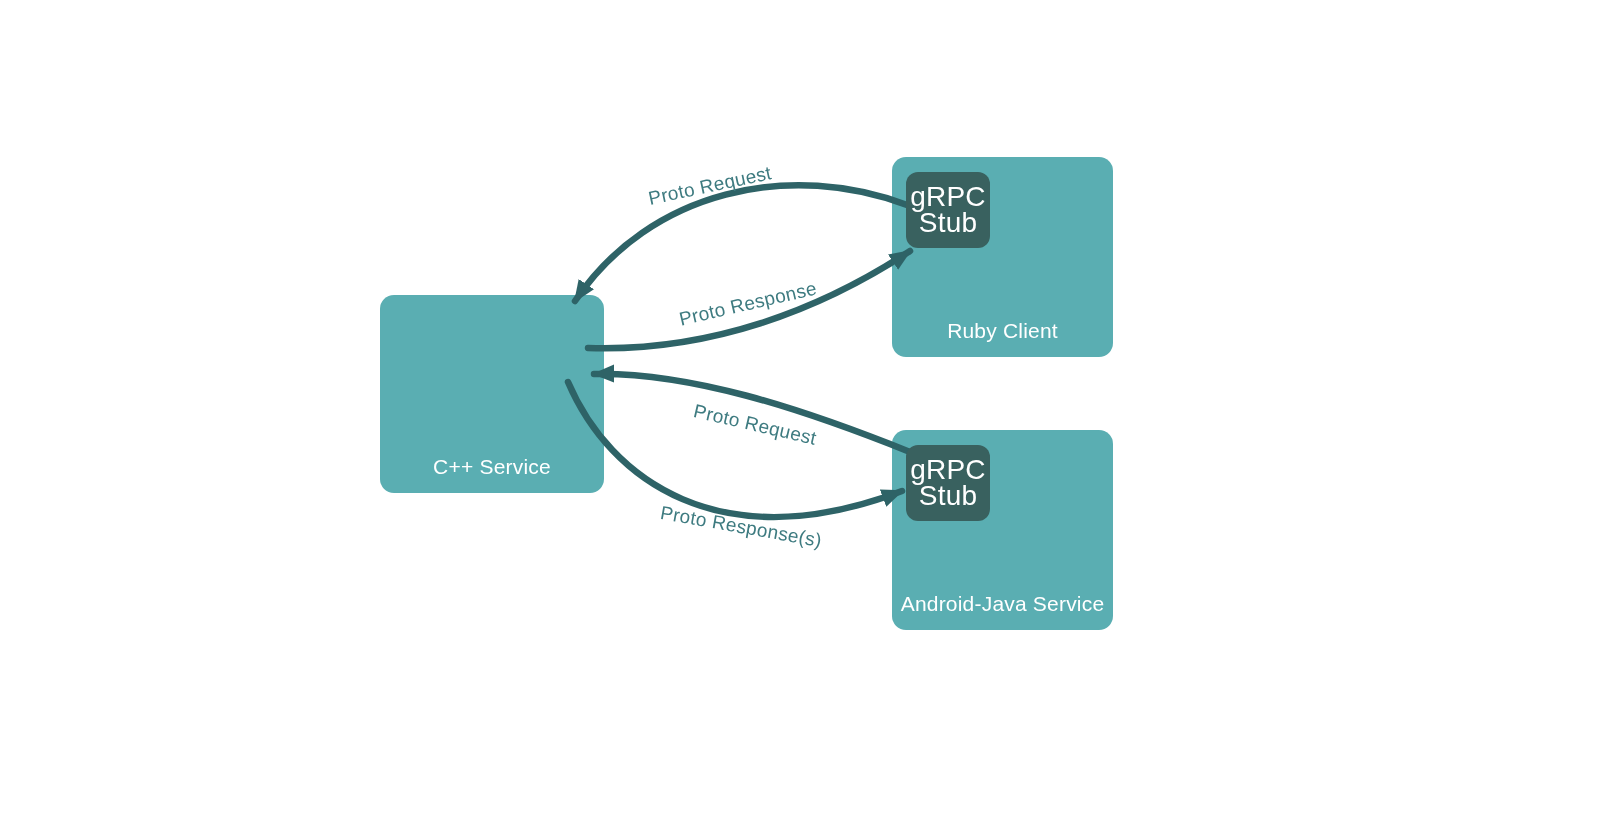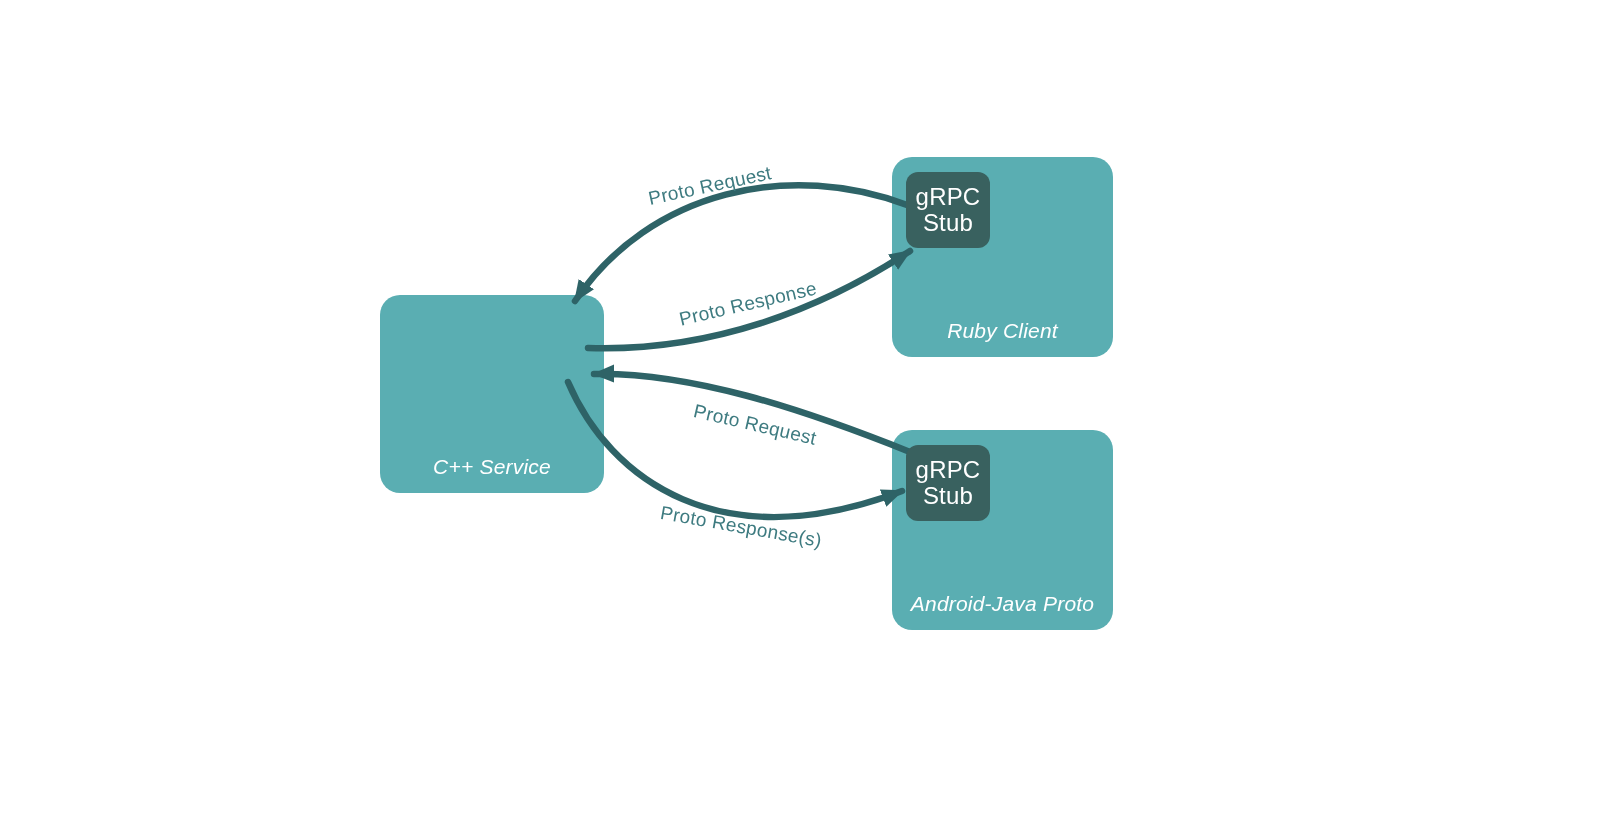--- a/index.html
+++ b/index.html
@@ -18,43 +18,42 @@
     font-family: "Liberation Sans", sans-serif;
     overflow: hidden;
   }
   .canvas {
     position: relative;
     width: 1600px; height: 840px;
   }
   .client-box {
     position: absolute;
     background: var(--client-box);
-    border-radius: 20px;
-    font-style: italic;
+    border-radius: 14px;
   }
   .client-label {
     position: absolute;
     left: 0; right: 0;
     bottom: 14px;
     text-align: center;
     color: var(--box-text);
     font-size: 21px;
     letter-spacing: 0.2px;
   }
   .dark-box {
     position: absolute;
     background: var(--server-box);
     border-radius: 12px;
     z-index: 2;
     display: flex;
     flex-direction: column;
     align-items: center;
     justify-content: center;
     color: var(--box-text);
-    font-size: 24px;
+    font-size: 28px;
     letter-spacing: 0.2px;
   }
   .dark-box span { display: block; line-height: 26px; text-align: center; }
   svg.arrows {
     position: absolute;
     left: 0; top: 0;
     z-index: 1;
   }
   svg.arrows path.arrow {
     fill: none;
@@ -80,21 +79,21 @@
 
   <div class="client-box" style="left:380px; top:295px; width:224px; height:198px;">
     <div class="client-label">C++ Service</div>
   </div>
 
   <div class="client-box" style="left:892px; top:157px; width:221px; height:200px;">
     <div class="client-label">Ruby Client</div>
   </div>
 
   <div class="client-box" style="left:892px; top:430px; width:221px; height:200px;">
-    <div class="client-label">Android-Java Proto</div>
+    <div class="client-label">Android-Java Service</div>
   </div>
 
   <svg class="arrows" width="1600" height="840" viewBox="0 0 1600 840">
     <defs>
       <marker id="ah" viewBox="0 0 12 10" refX="11" refY="5" markerWidth="3.4" markerHeight="2.9" orient="auto" markerUnits="strokeWidth">
         <path d="M0,0 L12,5 L0,10 z"></path>
       </marker>
     </defs>
     <path class="arrow" d="M 910 206 C 790 160, 650 190, 575 301" marker-end="url(#ah)"></path>
     <path class="arrow" d="M 588 348 C 710 352, 820 310, 910 251" marker-end="url(#ah)"></path>

